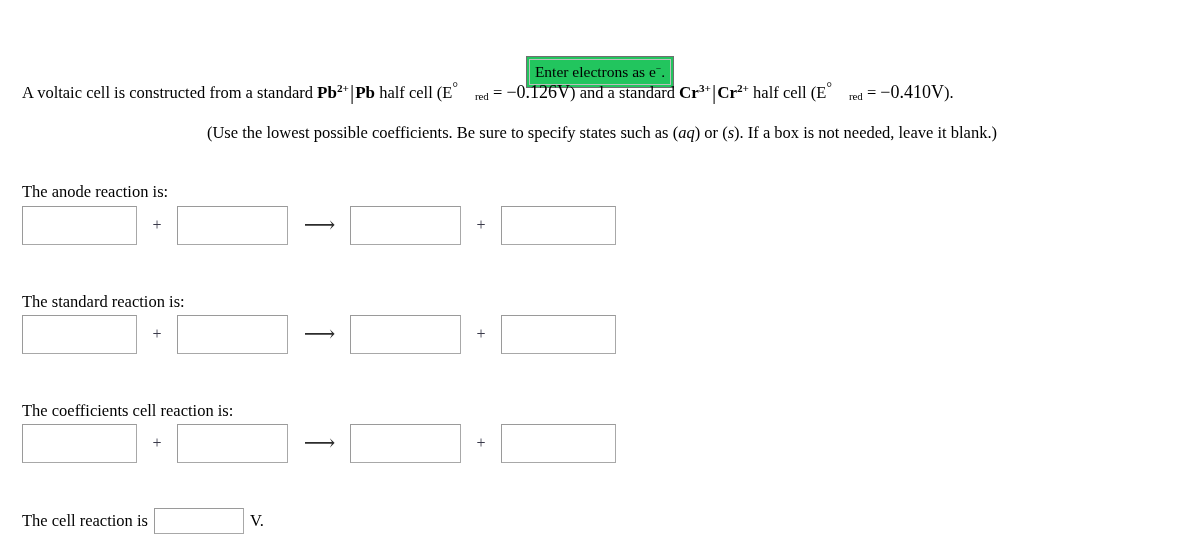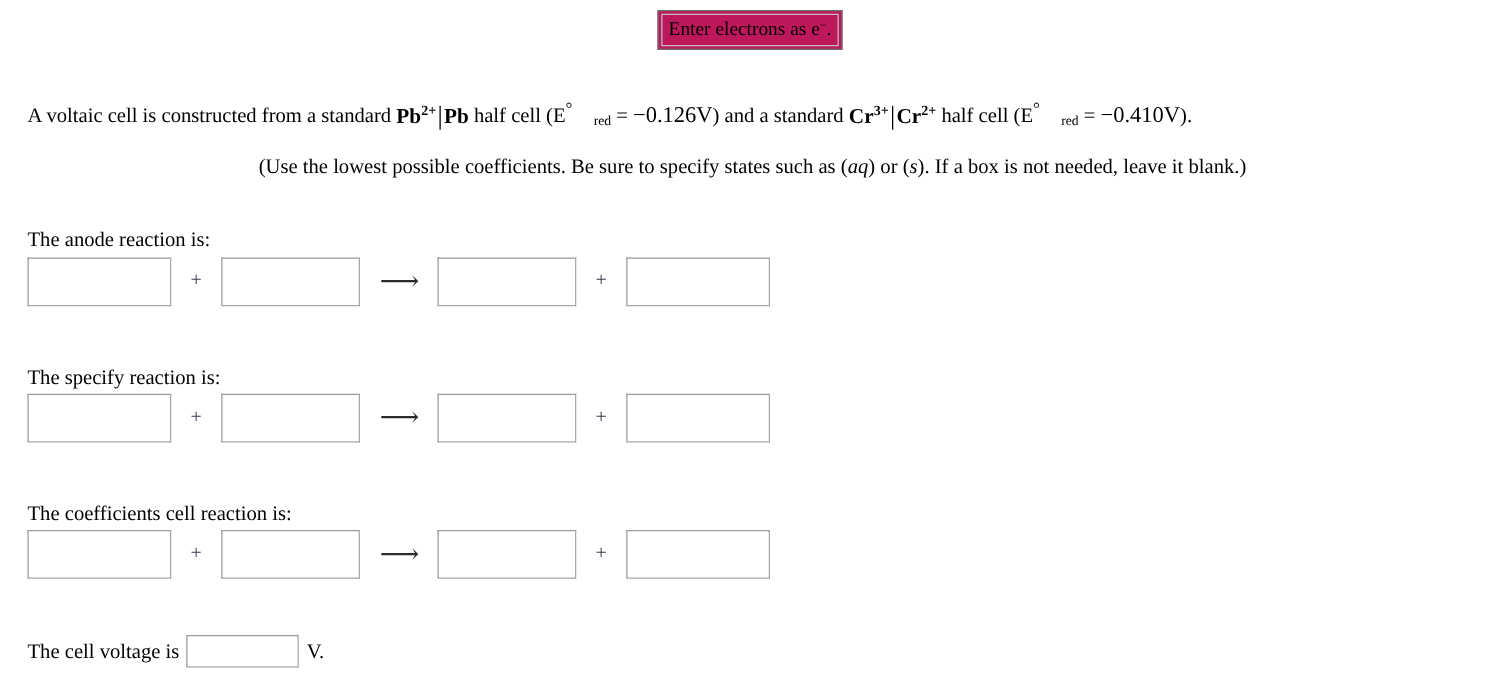--- a/index.html
+++ b/index.html
@@ -21,21 +21,22 @@
     position: absolute;
     left: 0;
     top: 8px;
     width: 1200px;
     text-align: center;
   }
   .hint-box {
     display: inline-block;
     border: 1px solid #6f6f6f;
     padding: 2px;
-    background: #be185d;
+    background: #22c55e;
+    margin-top: 48px;
   }
   .hint-inner {
     border: 1px solid #bdbdbd;
     padding: 2px 5px 3px 5px;
     font-size: 15.5px;
     line-height: 19px;
     white-space: nowrap;
   }
   .hint-inner sup {
     font-size: 0.62em;
@@ -181,21 +182,21 @@
 <div class="rxn-row" style="top:205px;">
   <input class="rbox" type="text" value="" style="">
   <span class="plus">+</span>
   <input class="rbox wide" type="text" value="" style="">
   <span class="arrow">⟶</span>
   <input class="rbox wide" type="text" value="" style="">
   <span class="plus">+</span>
   <input class="rbox" type="text" value="" style="">
 </div>
 
-<div class="rxn-label" style="top:292px;">The specify reaction is:</div>
+<div class="rxn-label" style="top:292px;">The standard reaction is:</div>
 <div class="rxn-row" style="top:314px;">
   <input class="rbox" type="text" value="" style="">
   <span class="plus">+</span>
   <input class="rbox wide" type="text" value="" style="">
   <span class="arrow">⟶</span>
   <input class="rbox wide" type="text" value="" style="">
   <span class="plus">+</span>
   <input class="rbox" type="text" value="" style="">
 </div>
 
@@ -204,16 +205,16 @@
   <input class="rbox" type="text" value="" style="">
   <span class="plus">+</span>
   <input class="rbox wide" type="text" value="" style="">
   <span class="arrow">⟶</span>
   <input class="rbox wide" type="text" value="" style="">
   <span class="plus">+</span>
   <input class="rbox" type="text" value="" style="">
 </div>
 
 <div class="volt-row">
-  <span>The cell voltage is</span>
+  <span>The cell reaction is</span>
   <input class="volt-input" type="text" value="" style="">
   <span>V.</span>
 </div>
 
 </body></html>

